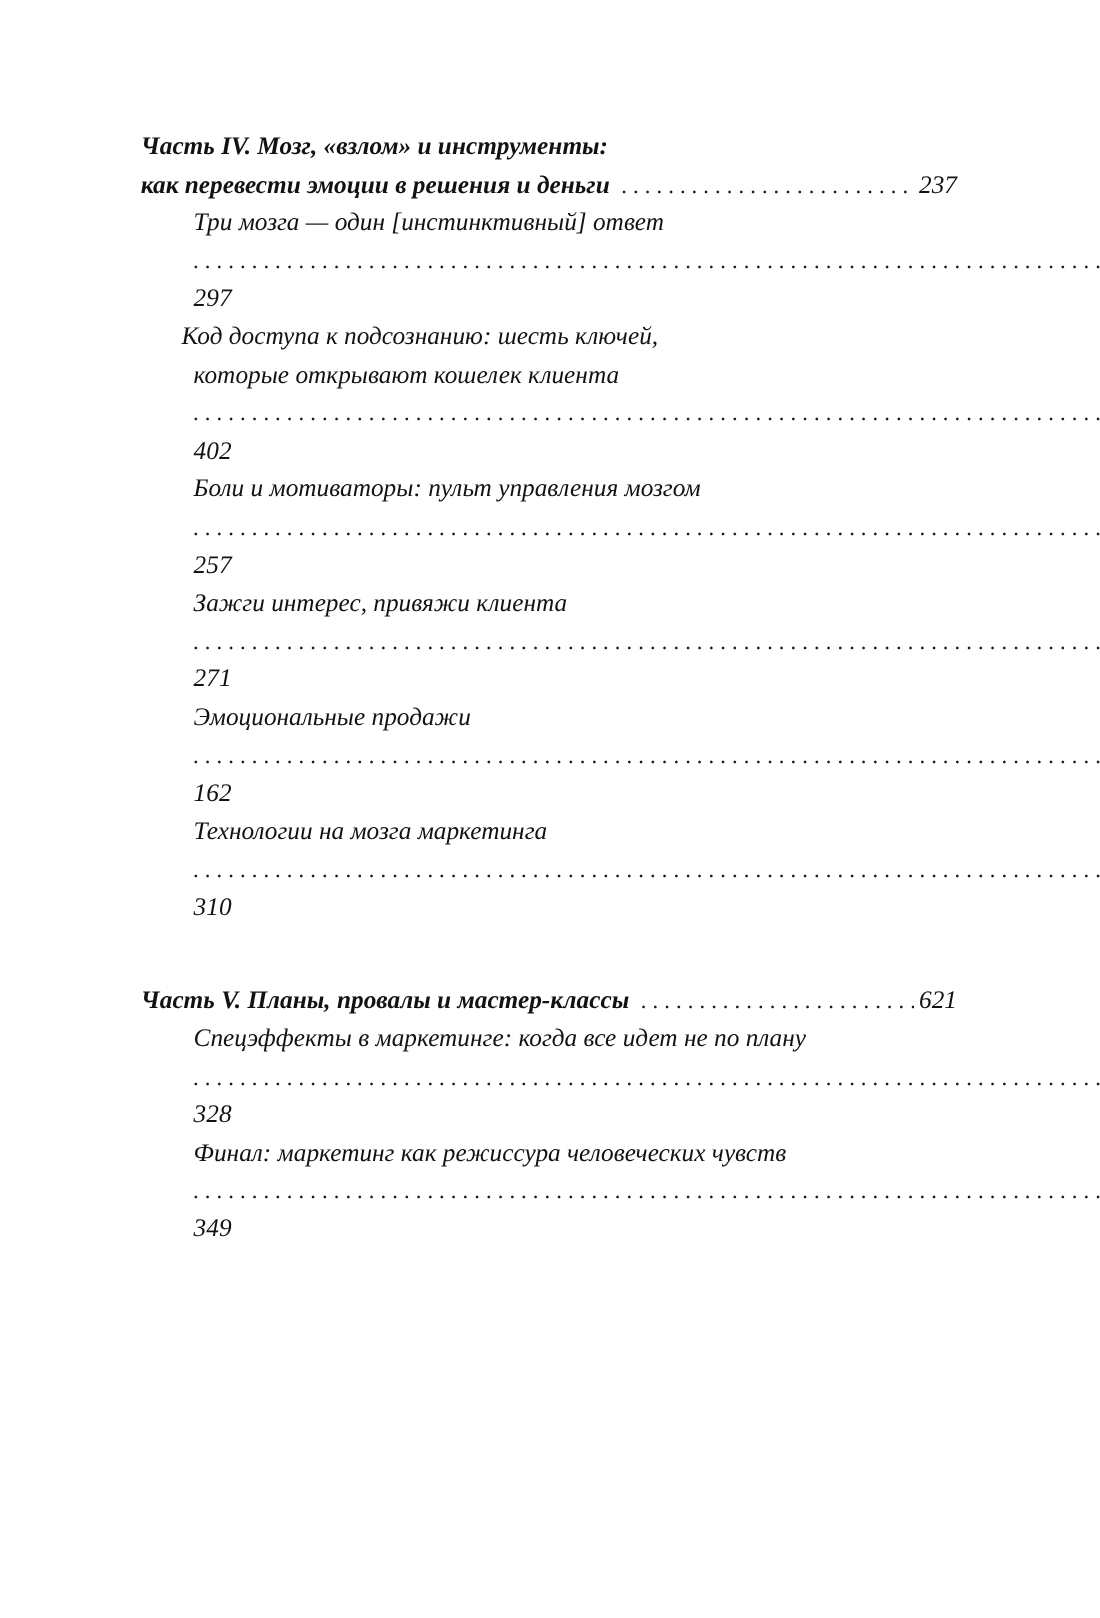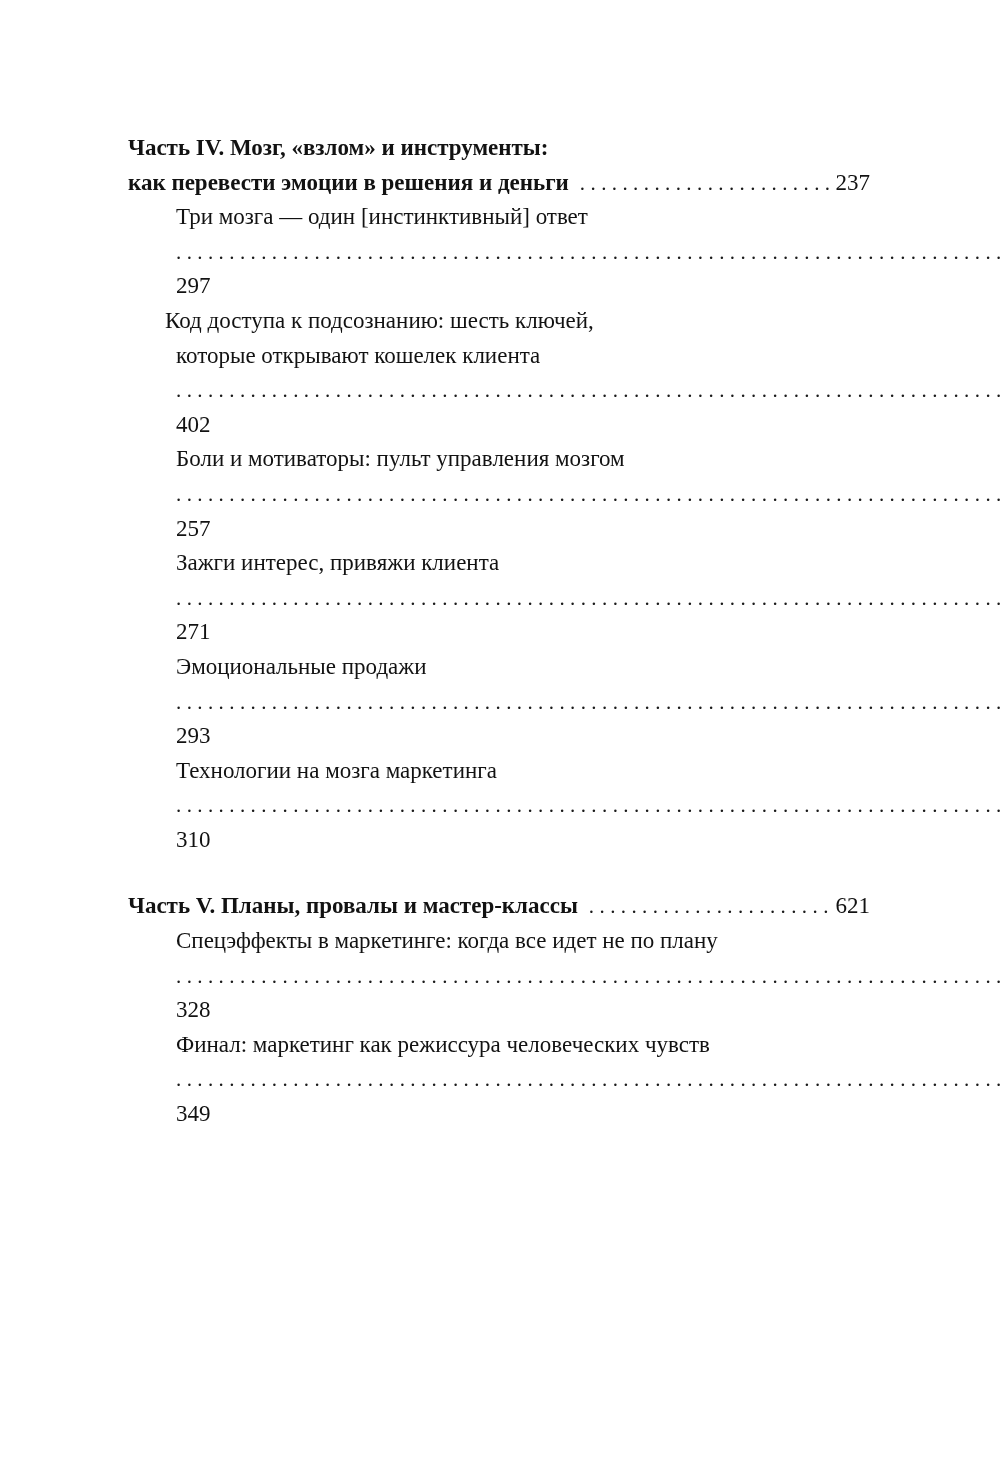--- a/index.html
+++ b/index.html
@@ -11,25 +11,26 @@
     height: 1471px;
     background: #ffffff;
     font-family: "Liberation Serif", "DejaVu Serif", serif;
     color: #121212;
     position: relative;
     overflow: hidden;
   }
   .toc {
     position: absolute;
     left: 128px;
-    top: 131px;
+    top: 116px;
     width: 742px;
+    font-style: italic;
   }
   .toc-section + .toc-section {
-    margin-top: 32px;
+    margin-top: 50px;
   }
   .line {
     display: flex;
     align-items: baseline;
     font-size: 23px;
     line-height: 34.6px;
     white-space: nowrap;
   }
   .line.entry {
     padding-left: 37px;
@@ -98,21 +99,21 @@
       <div class="line entry">
     <span class="t">Зажги интерес, привяжи клиента</span>
 
   <span class="leader"></span>
   <span class="pg">271</span>
 </div>
       <div class="line entry">
     <span class="t">Эмоциональные продажи</span>
 
   <span class="leader"></span>
-  <span class="pg">293</span>
+  <span class="pg">162</span>
 </div>
       <div class="line entry">
     <span class="t">Технологии на мозга маркетинга</span>
 
   <span class="leader"></span>
   <span class="pg">310</span>
 </div>
     </section>
     <section class="toc-section">
       <div class="line heading">

